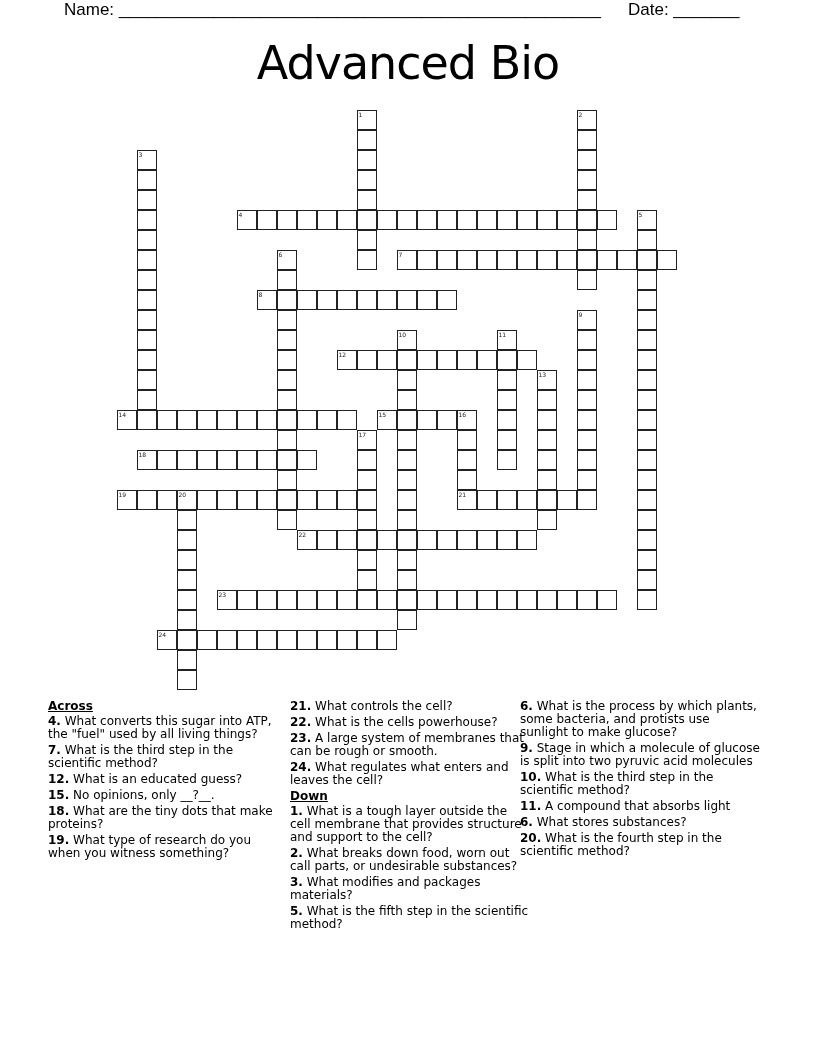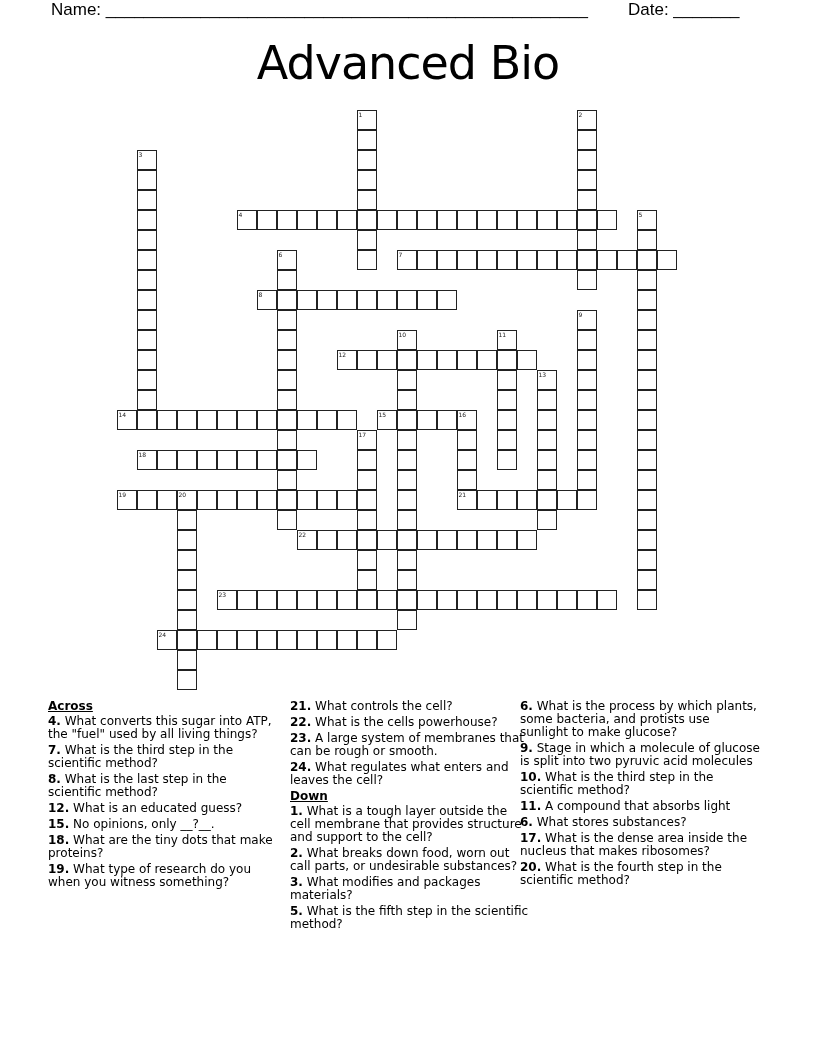--- a/index.html
+++ b/index.html
@@ -20,21 +20,21 @@
   .col2 { left: 290px; width: 240px; }
   .col3 { left: 520px; width: 240px; }
   .clue { margin-bottom: 3px; }
   .clue b { font-weight: bold; }
   .section-head { font-weight: bold; text-decoration: underline; margin-bottom: 2px; }
 </style>
 </head>
 <body>
 
 <div class="header-line">
-  <span style="left:3px;">Name: ___________________________________________________</span>
+  <span style="left:16px;">Name: ___________________________________________________</span>
   <span style="left:580px;">Date: _______</span>
 </div>
 
 <div class="title">Advanced Bio</div>
 
 <div class="grid" id="grid">
     <div class="cell" style="left: 240px; top: 0px;">
       <span class="num">1</span>
     </div>
     <div class="cell" style="left: 240px; top: 20px;"></div>
@@ -330,21 +330,20 @@
     <div class="cell" style="left: 200px; top: 520px;"></div>
     <div class="cell" style="left: 220px; top: 520px;"></div>
     <div class="cell" style="left: 240px; top: 520px;"></div>
     <div class="cell" style="left: 260px; top: 520px;"></div>
   </div>
 
 <div class="clues col1">
   <div class="section-head">Across</div>
   <div class="clue"><b>4.</b> <span>What converts this sugar into ATP, the "fuel" used by all living things?</span></div>
   <div class="clue"><b>7.</b> <span>What is the third step in the scientific method?</span></div>
-  <div class="clue"><b>8.</b> <span>What is the last step in the scientific method?</span></div>
   <div class="clue"><b>12.</b> <span>What is an educated guess?</span></div>
   <div class="clue"><b>15.</b> <span>No opinions, only __?__.</span></div>
   <div class="clue"><b>18.</b> <span>What are the tiny dots that make proteins?</span></div>
   <div class="clue"><b>19.</b> <span>What type of research do you when you witness something?</span></div>
 </div>
 
 <div class="clues col2">
   <div class="clue"><b>21.</b> <span>What controls the cell?</span></div>
   <div class="clue"><b>22.</b> <span>What is the cells powerhouse?</span></div>
   <div class="clue"><b>23.</b> <span>A large system of membranes that can be rough or smooth.</span></div>
@@ -355,15 +354,14 @@
   <div class="clue"><b>3.</b> <span>What modifies and packages materials?</span></div>
   <div class="clue"><b>5.</b> <span>What is the fifth step in the scientific method?</span></div>
 </div>
 
 <div class="clues col3">
   <div class="clue"><b>6.</b> <span>What is the process by which plants, some bacteria, and protists use sunlight to make glucose?</span></div>
   <div class="clue"><b>9.</b> <span>Stage in which a molecule of glucose is split into two pyruvic acid molecules</span></div>
   <div class="clue"><b>10.</b> <span>What is the third step in the scientific method?</span></div>
   <div class="clue"><b>11.</b> <span>A compound that absorbs light</span></div>
   <div class="clue"><b>6.</b> <span>What stores substances?</span></div>
-  <div class="clue"><b>17.</b> <span>What is the dense area inside the nucleus that makes ribosomes?</span></div>
   <div class="clue"><b>20.</b> <span>What is the fourth step in the scientific method?</span></div>
 </div>
 
 </body></html>

